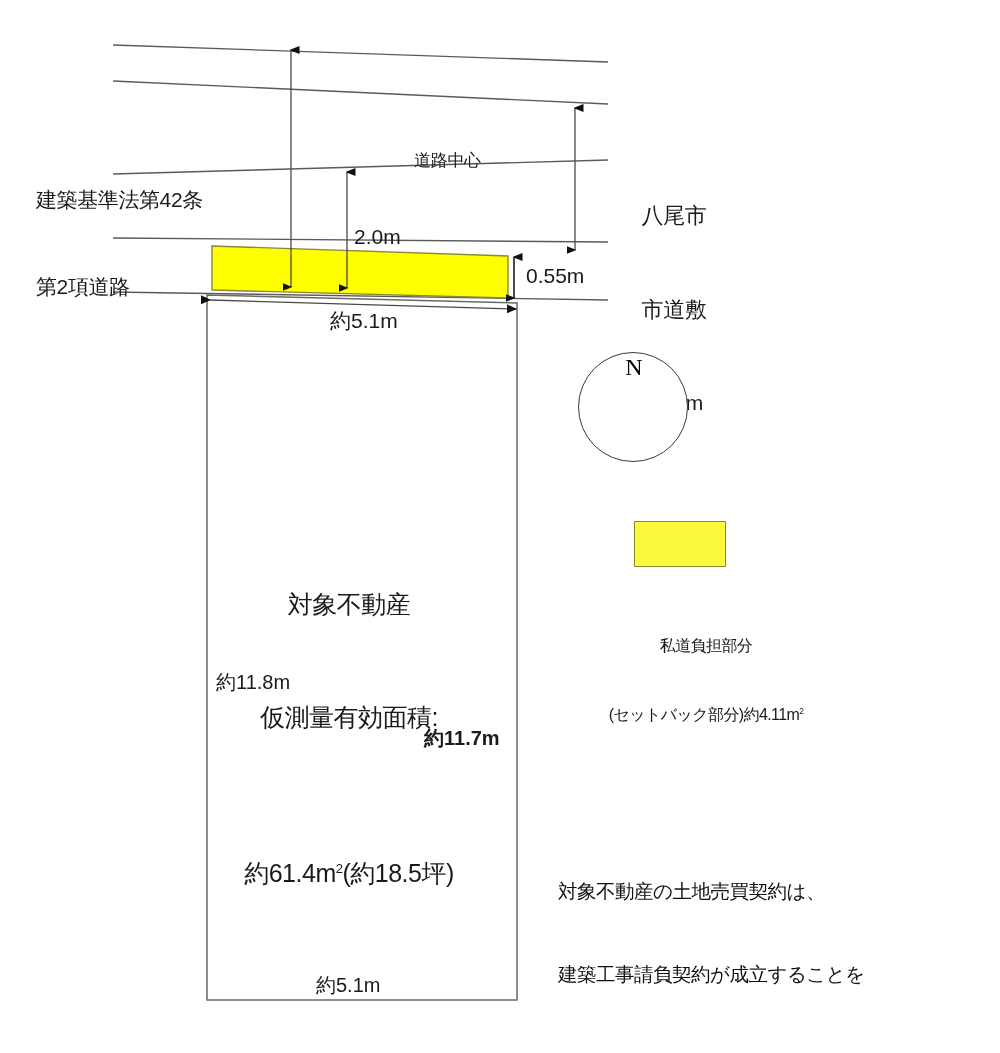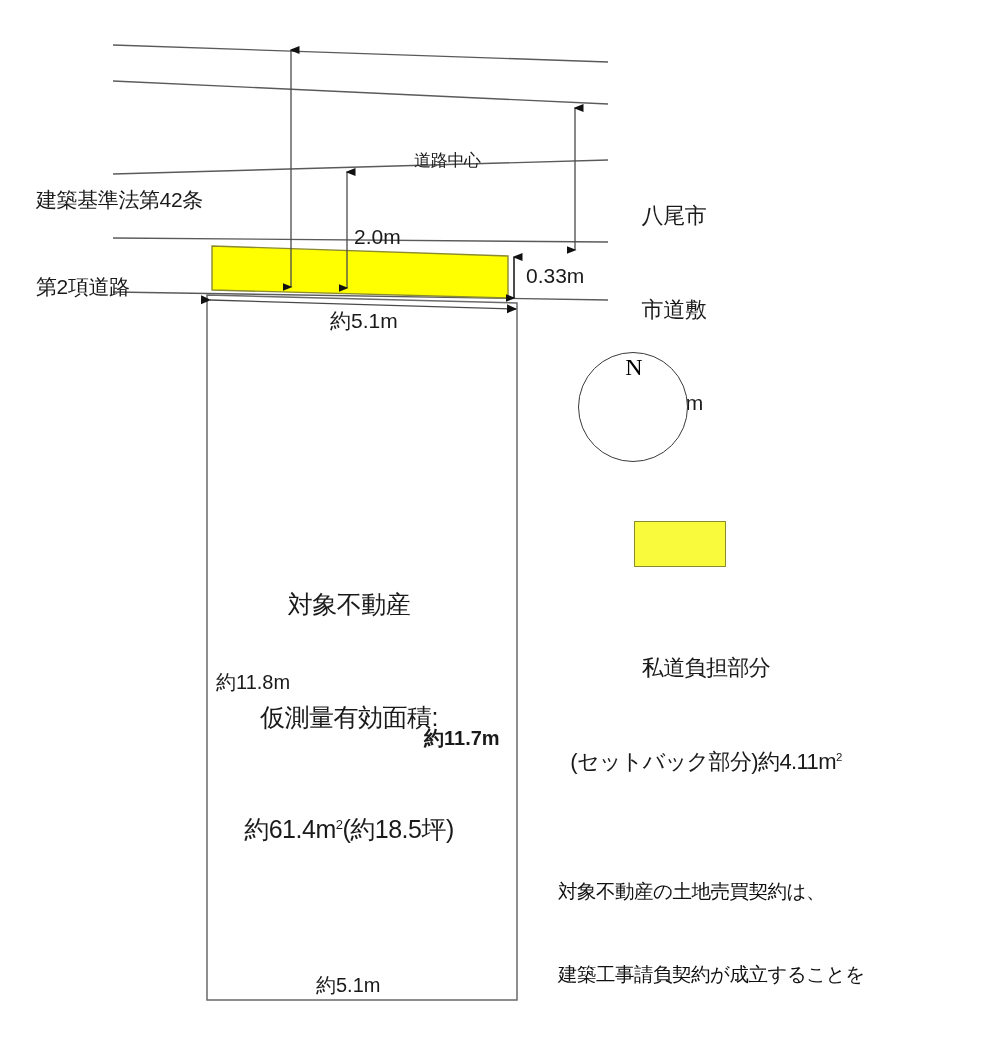--- a/index.html
+++ b/index.html
@@ -91,21 +91,21 @@
     left: 184px;
     top: 511px;
     width: 330px;
     text-align: center;
     font-size: 25px;
     line-height: 1.5;
     letter-spacing: -0.5px;
   }
   .parcel-label .l1 { font-size: 25px; }
   .parcel-label .l2 { font-size: 25px; }
-  .parcel-label .l3 { font-size: 25px; }
+  .parcel-label .l3 { font-size: 25px; margin-top: 44px; }
   sup.sq {
     font-size: 0.52em;
     vertical-align: super;
     line-height: 0;
   }
 
   
   .dim-left118 {
     left: 216px;
     top: 672px;
@@ -161,21 +161,21 @@
     height: 46px;
     background: #fafa3c;
     border: 1.3px solid #8a8a30;
     box-sizing: border-box;
   }
   .legend-text {
     left: 546px;
     top: 590px;
     width: 320px;
     text-align: center;
-    font-size: 22px;
+    font-size: 16px;
     line-height: 1.42;
     letter-spacing: -0.6px;
   }
 
   
   .contract-note {
     left: 558px;
     top: 823px;
     font-size: 19.5px;
     line-height: 1.42;
@@ -233,21 +233,21 @@
 <div class="txt road-center-label">道路中心</div>
 
 <div class="txt dim-2m">2.0m</div>
 
 <div class="txt city-road">
   <div>八尾市</div>
   <div>市道敷</div>
   <div class="num">2.42m</div>
 </div>
 
-<div class="txt dim-079">0.33m</div>
+<div class="txt dim-079">0.55m</div>
 
 <div class="txt dim-top51">約5.1m</div>
 
 <div class="txt parcel-label">
   <div class="l1">対象不動産</div>
   <div class="l2">仮測量有効面積:</div>
   <div class="l3"><span>約61.4</span><span>m</span><sup class="sq">2</sup><span>(約18.5坪)</span></div>
 </div>
 
 <div class="txt dim-left118">約11.8m</div>

